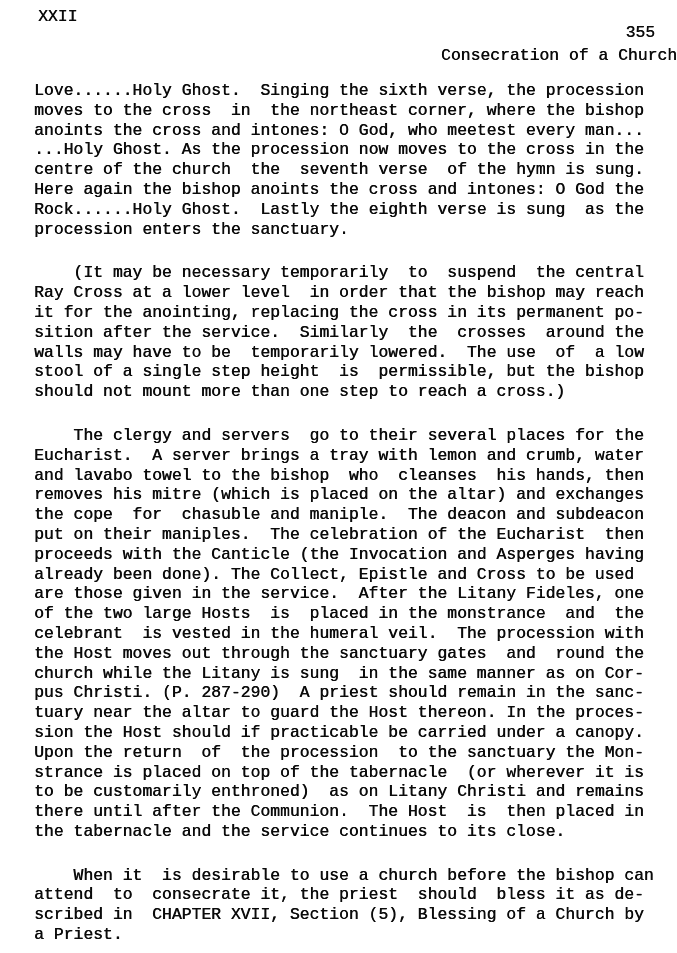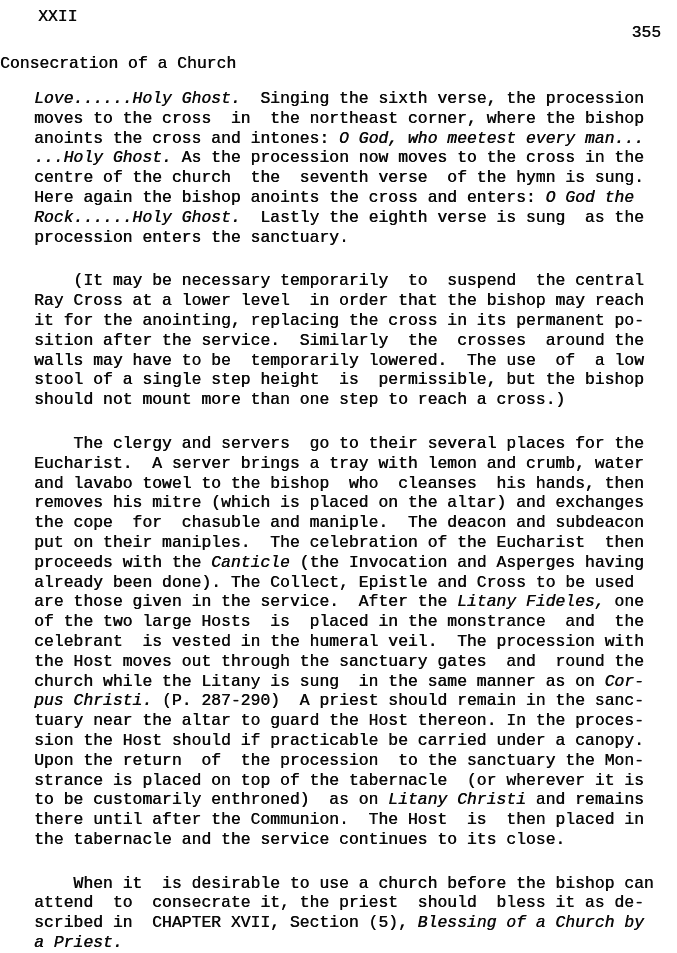--- a/index.html
+++ b/index.html
@@ -16,68 +16,67 @@
     font-family: "Liberation Mono", "DejaVu Sans Mono", monospace;
     font-size: 16.4px;
     overflow: hidden;
     box-sizing: border-box;
     text-shadow: 0.45px 0 0 currentColor;
   }
   .page-header {
     display: flex;
     justify-content: space-between;
     align-items: flex-start;
-    padding: 7px 16px 0 38px;
+    padding: 7px 22px 0 38px;
   }
   .chapter-heading {
     line-height: 20px;
   }
   .page-number {
     margin-top: 16px;
     line-height: 20px;
   }
   .page-title {
-    text-align: left;
-    margin-top: 11px;
+    text-align: right;
+    margin-top: 3px;
     line-height: 20px;
   }
   .body-text {
     padding: 15px 18px 0 34px;
   }
   .body-text p {
     margin: 0 0 24px 0;
     white-space: pre;
     line-height: 19.8px;
   }
   .body-text p:last-child {
     margin-bottom: 0;
   }
   .italic {
-    font-style: italic;
     text-align: right;
   }
 </style>
 </head>
 <body>
 
 <div class="page">
   <div class="page-header">
     <span class="chapter-heading">XXII</span>
     <span class="page-number">355</span>
   </div>
 
   <div class="page-title">Consecration of a Church</div>
 
   <div class="body-text">
     <p><span class="italic">Love......Holy Ghost.</span><span>  Singing the sixth verse, the procession
 moves to the cross  in  the northeast corner, where the bishop
 anoints the cross and intones: </span><span class="italic">O God, who meetest every man...
 ...Holy Ghost.</span><span> As the procession now moves to the cross in the
 centre of the church  the  seventh verse  of the hymn is sung.
-Here again the bishop anoints the cross and enters: </span><span class="italic">O God the
+Here again the bishop anoints the cross and intones: </span><span class="italic">O God the
 Rock......Holy Ghost.</span><span>  Lastly the eighth verse is sung  as the
 procession enters the sanctuary.</span></p>
     <p><span>    (It may be necessary temporarily  to  suspend  the central
 Ray Cross at a lower level  in order that the bishop may reach
 it for the anointing, replacing the cross in its permanent po-
 sition after the service.  Similarly  the  crosses  around the
 walls may have to be  temporarily lowered.  The use  of  a low
 stool of a single step height  is  permissible, but the bishop
 should not mount more than one step to reach a cross.)</span></p>
     <p><span>    The clergy and servers  go to their several places for the

